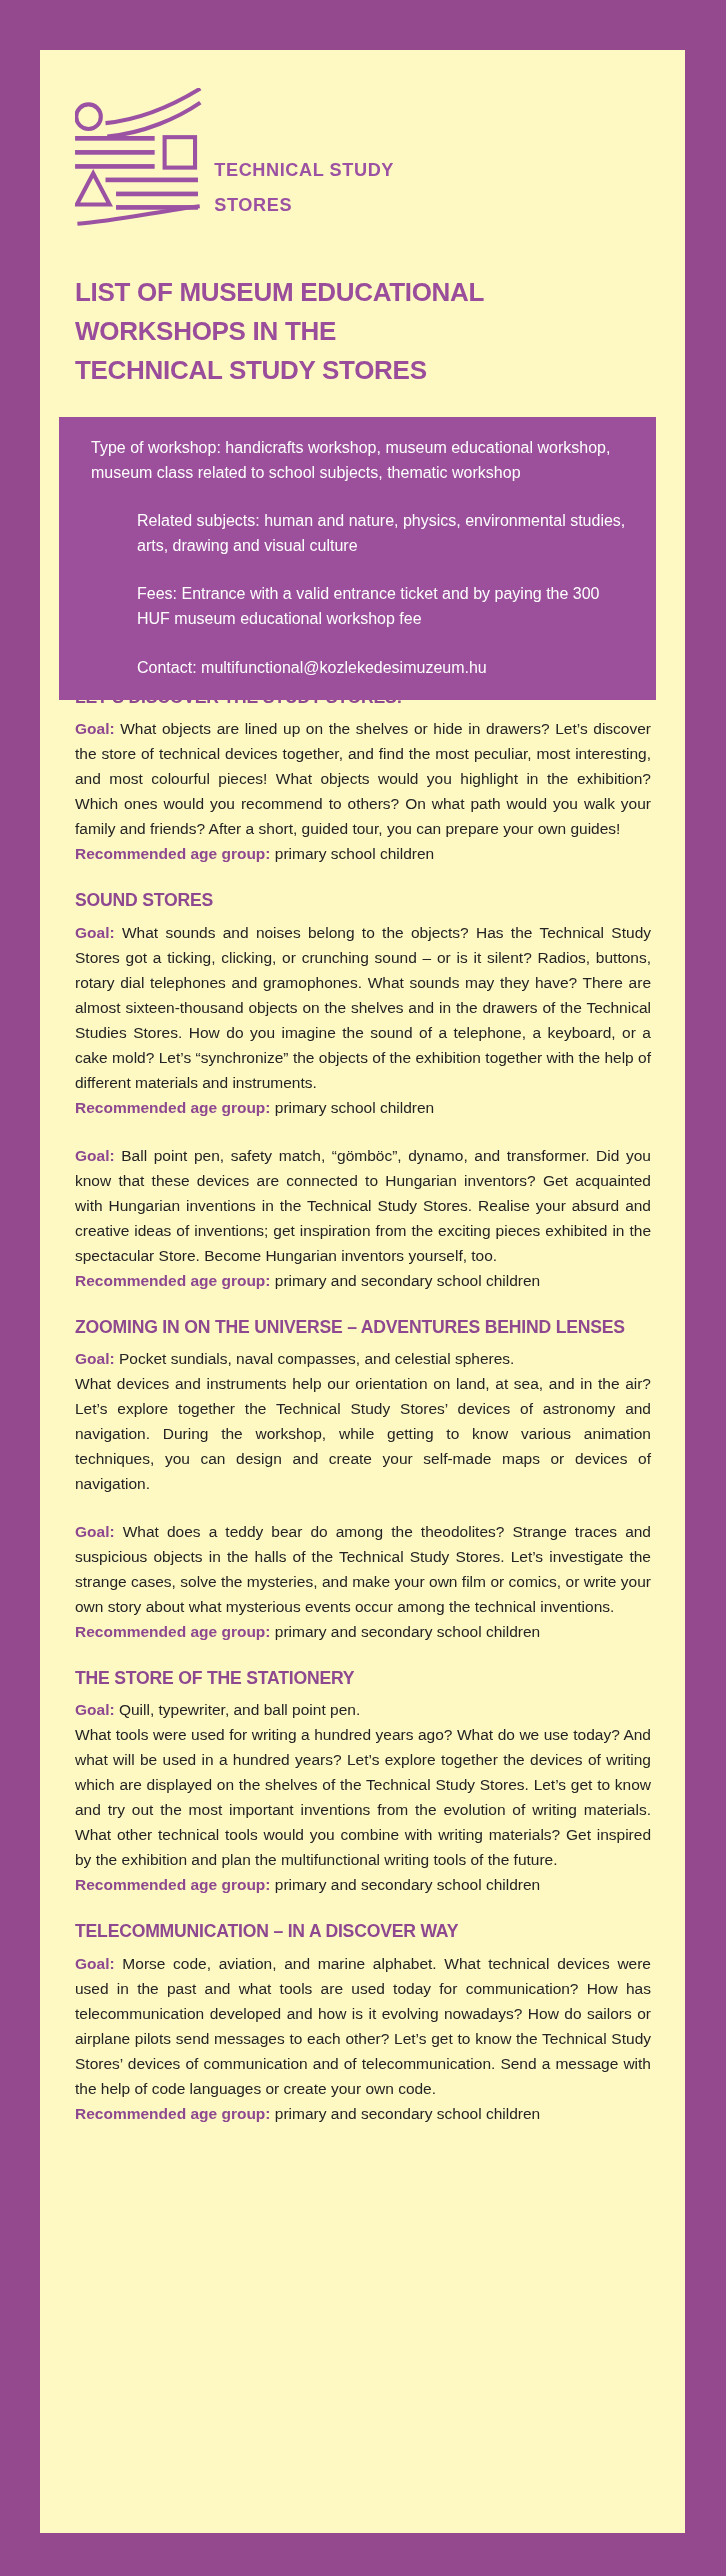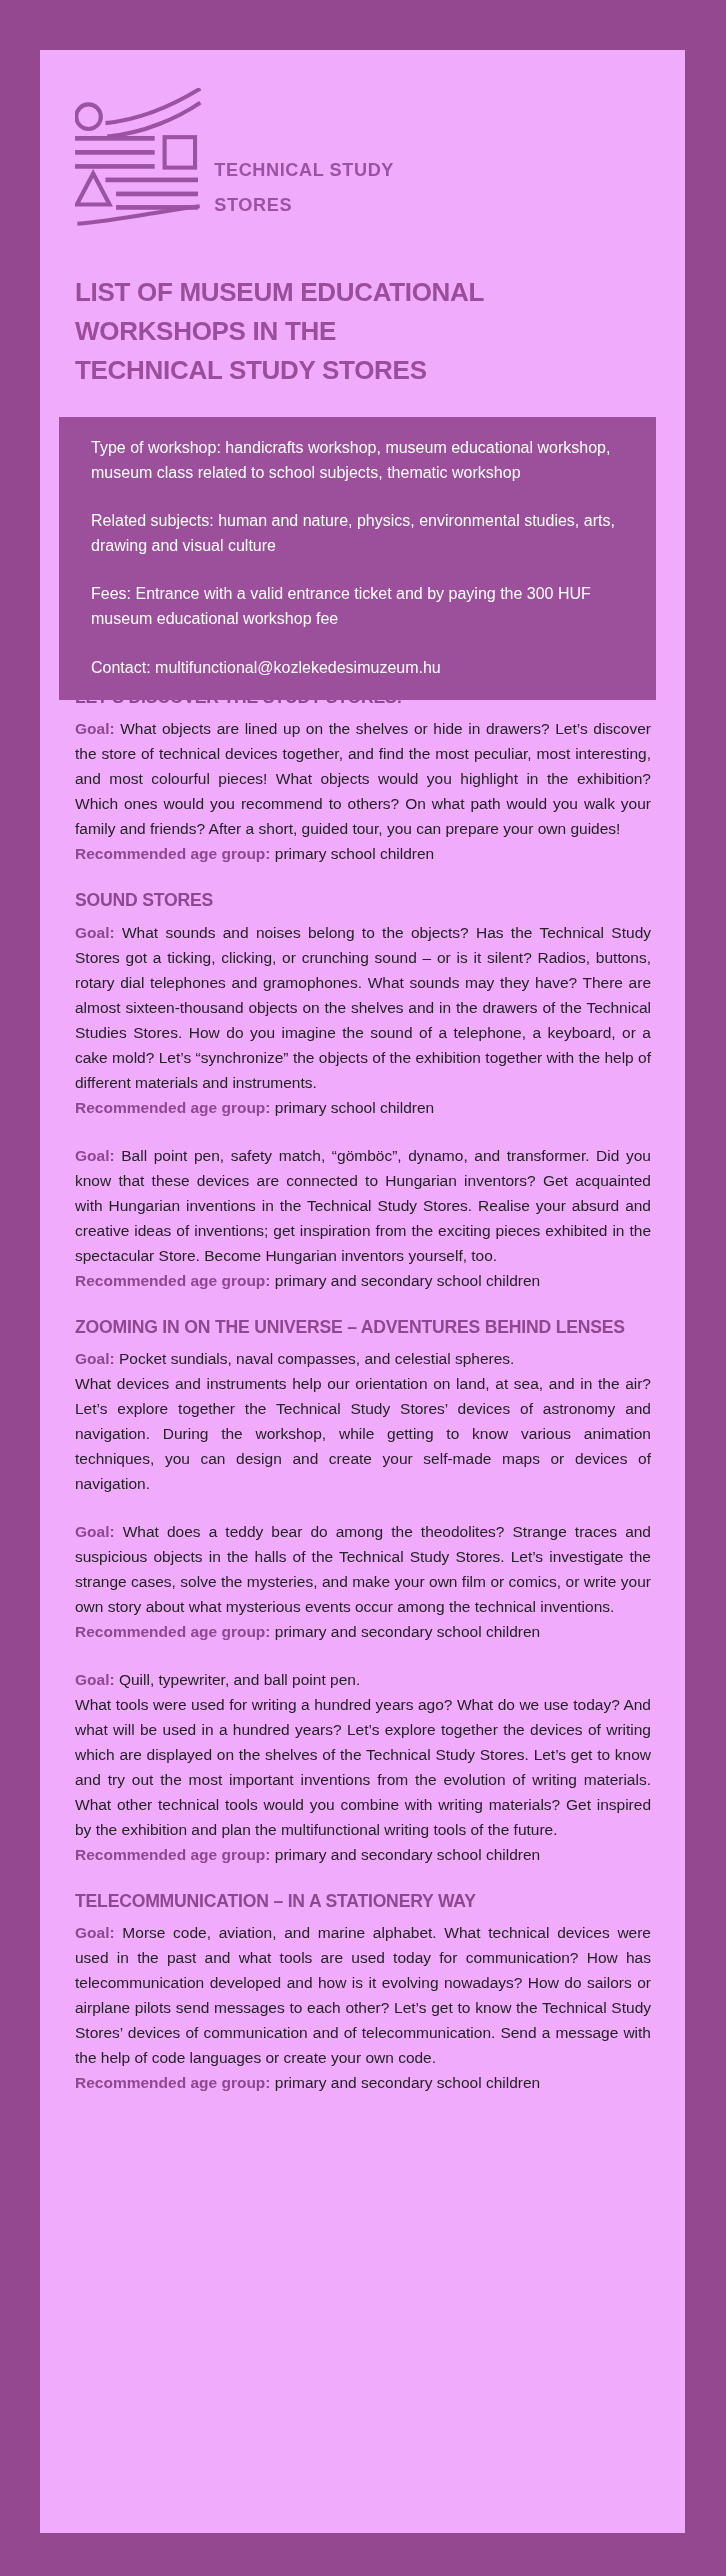--- a/index.html
+++ b/index.html
@@ -12,21 +12,21 @@
     height: 2576px;
     position: relative;
     font-family: "Liberation Sans", sans-serif;
   }
   .page-inner {
     position: absolute;
     left: 40px;
     top: 50px;
     width: 645px;
     height: 2483px;
-    background: #f0abfc;
+    background: #fef9c3;
     overflow: hidden;
   }
   .content {
     padding: 38px 34px 0 35px;
   }
   
   .logo-wrap {
     height: 151px;
     margin-bottom: 34px;
   }
@@ -48,21 +48,21 @@
   .infobox {
     position: relative;
     z-index: 2;
     background: #9c509c;
     color: #ffffff;
     margin: 0 -4.7px 0 -16px;
     padding: 17.6px 24.6px 20px 32px;
     font-size: 16px;
     line-height: 25px;
   }
-  .info-entry + .info-entry { margin-top: 23.4px; }
+  .info-entry + .info-entry { margin-top: 23.4px; margin-left: 46px; }
   .info-label { font-weight: normal; }
   
   .workshop { margin-top: 23px; }
   .workshop.clipped { margin-top: -14px; }
   .sec-head {
     color: #8e4890;
     font-size: 17.6px;
     line-height: 23.4px;
     font-weight: bold;
     letter-spacing: -0.2px;
@@ -161,27 +161,28 @@
     <p class="body-par">What devices and instruments help our orientation on land, at sea, and in the air? Let’s explore together the Technical Study Stores’ devices of astronomy and navigation. During the workshop, while getting to know various animation techniques, you can design and create your self-made maps or devices of navigation.</p>
   </section>
 
   <section class="workshop">
     <p class="goal"><span class="lbl">Goal:</span> <span>What does a teddy bear do among the theodolites? Strange traces and suspicious objects in the halls of the Technical Study Stores. Let’s investigate the strange cases, solve the mysteries, and make your own film or comics, or write your own story about what mysterious events occur among the technical inventions.</span></p>
 
     <p class="age"><span class="lbl">Recommended age group:</span> <span>primary and secondary school children</span></p>
   </section>
 
   <section class="workshop">
+    <h2 class="sec-head">THE STORE OF THE STATIONERY</h2>
     <p class="goal"><span class="lbl">Goal:</span> <span>Quill, typewriter, and ball point pen.</span></p>
     <p class="body-par">What tools were used for writing a hundred years ago? What do we use today? And what will be used in a hundred years? Let’s explore together the devices of writing which are displayed on the shelves of the Technical Study Stores. Let’s get to know and try out the most important inventions from the evolution of writing materials. What other technical tools would you combine with writing materials? Get inspired by the exhibition and plan the multifunctional writing tools of the future.</p>
     <p class="age"><span class="lbl">Recommended age group:</span> <span>primary and secondary school children</span></p>
   </section>
 
   <section class="workshop">
-    <h2 class="sec-head">TELECOMMUNICATION – IN A STATIONERY WAY</h2>
+    <h2 class="sec-head">TELECOMMUNICATION – IN A DISCOVER WAY</h2>
     <p class="goal"><span class="lbl">Goal:</span> <span>Morse code, aviation, and marine alphabet. What technical devices were used in the past and what tools are used today for communication? How has telecommunication developed and how is it evolving nowadays? How do sailors or airplane pilots send messages to each other? Let’s get to know the Technical Study Stores’ devices of communication and of telecommunication. Send a message with the help of code languages or create your own code.</span></p>
 
     <p class="age"><span class="lbl">Recommended age group:</span> <span>primary and secondary school children</span></p>
   </section>
 </div>
 
   </div>
 </div>
 
 

